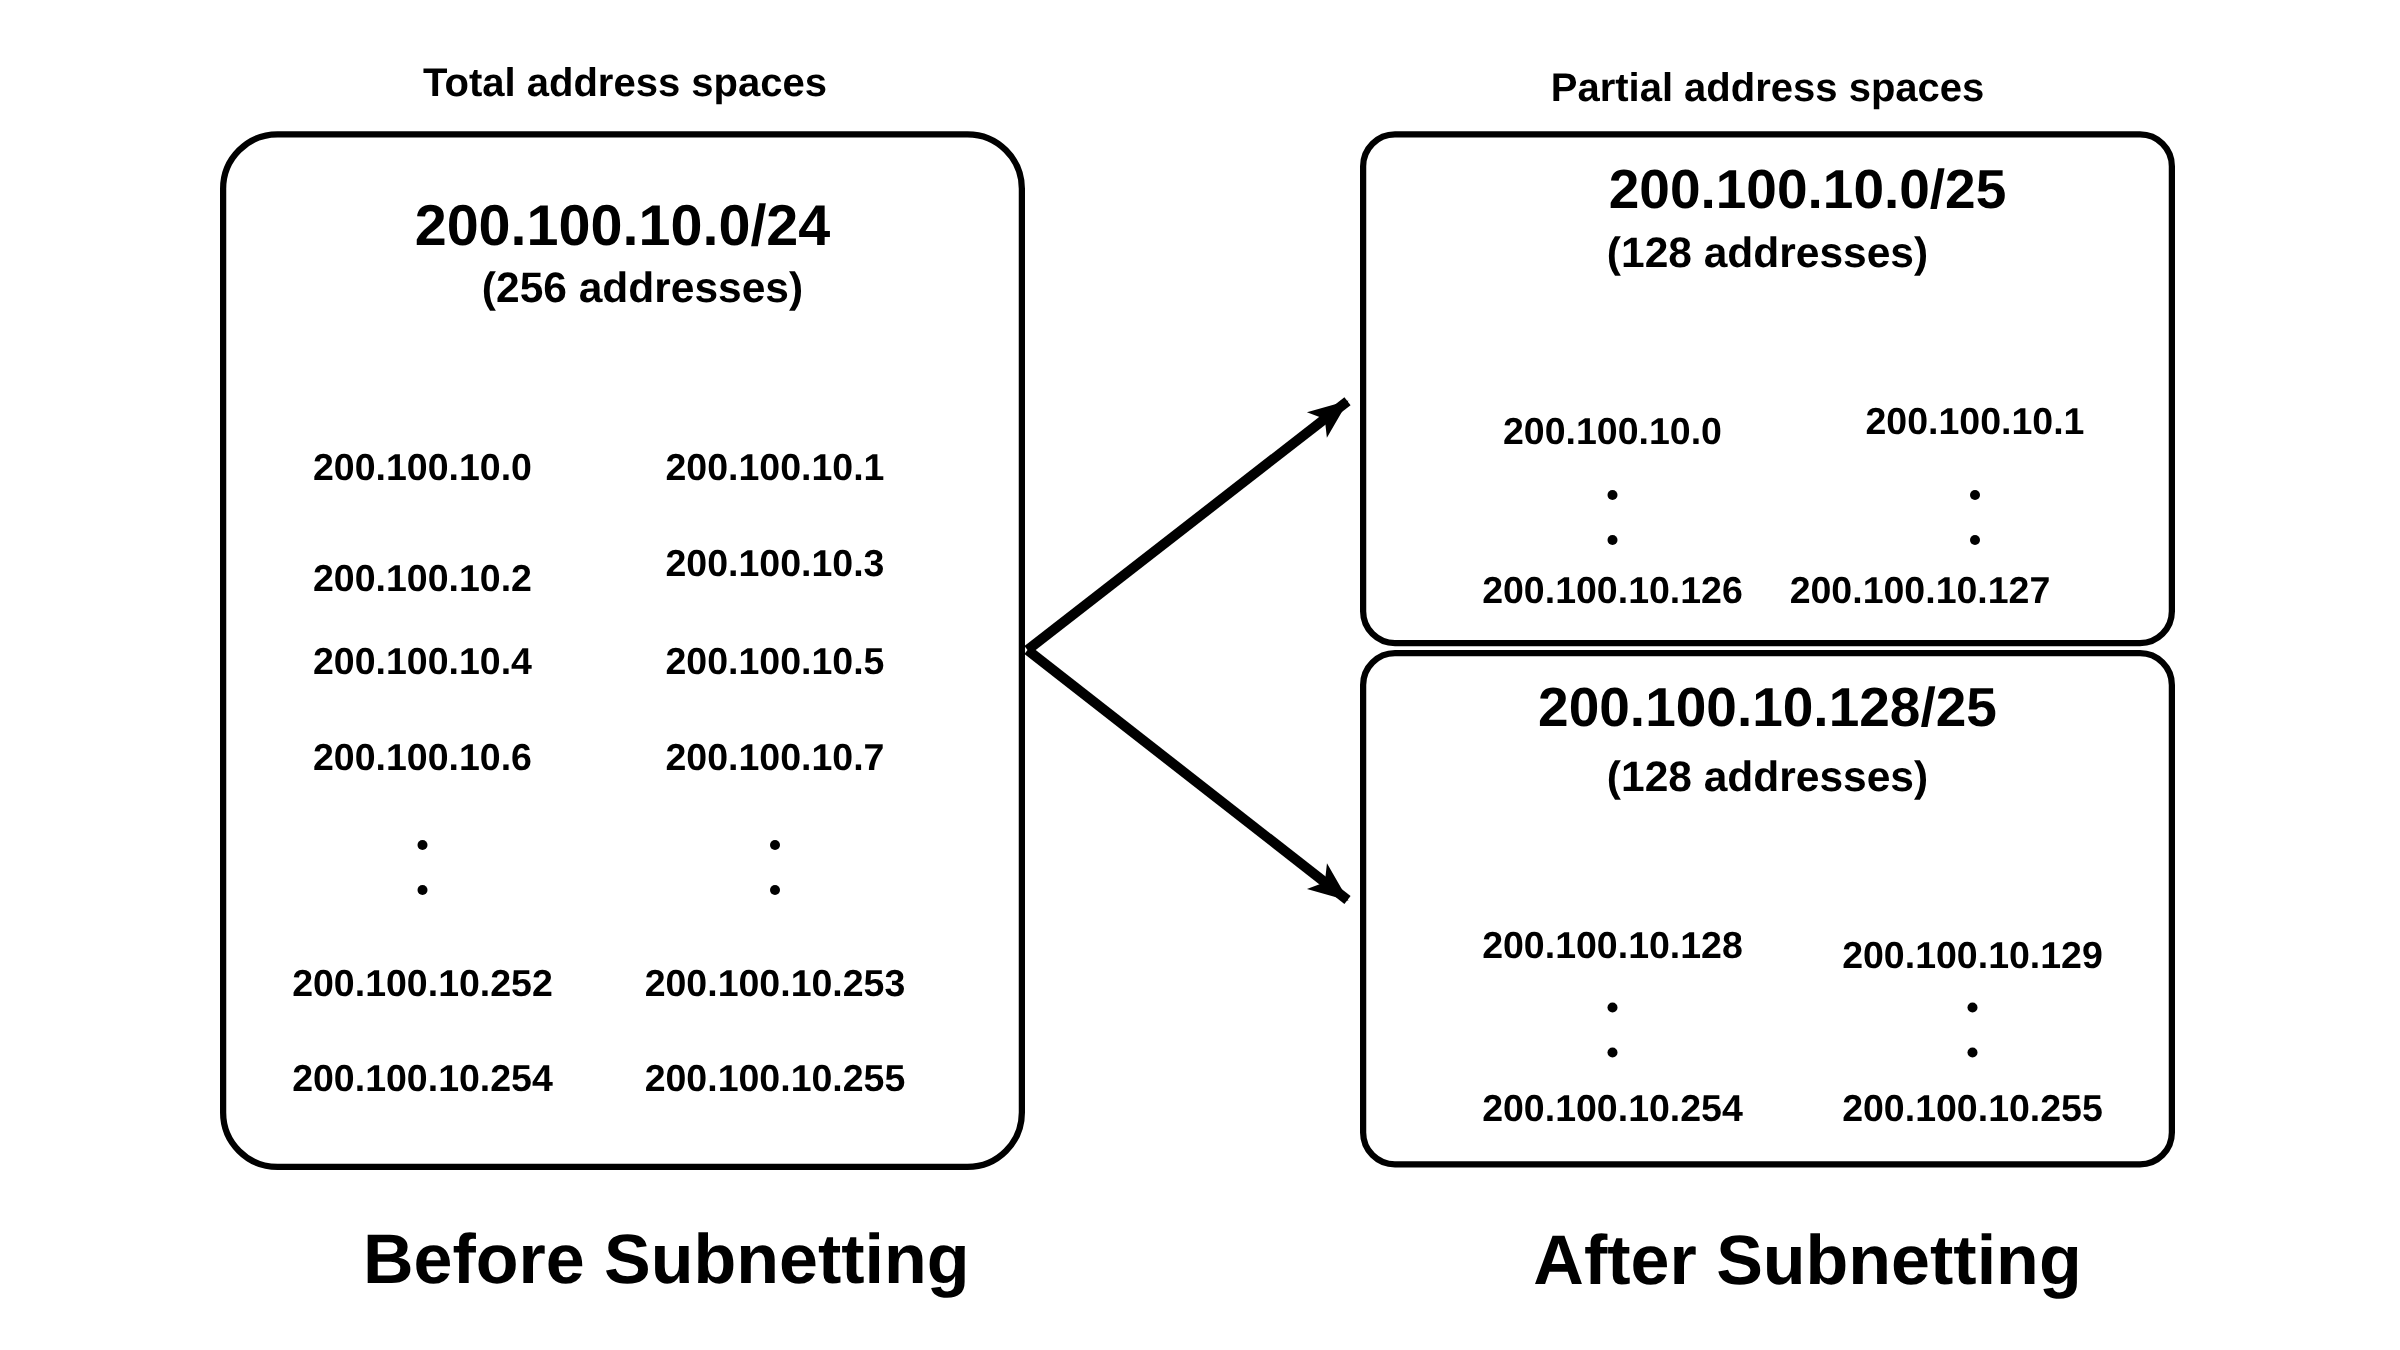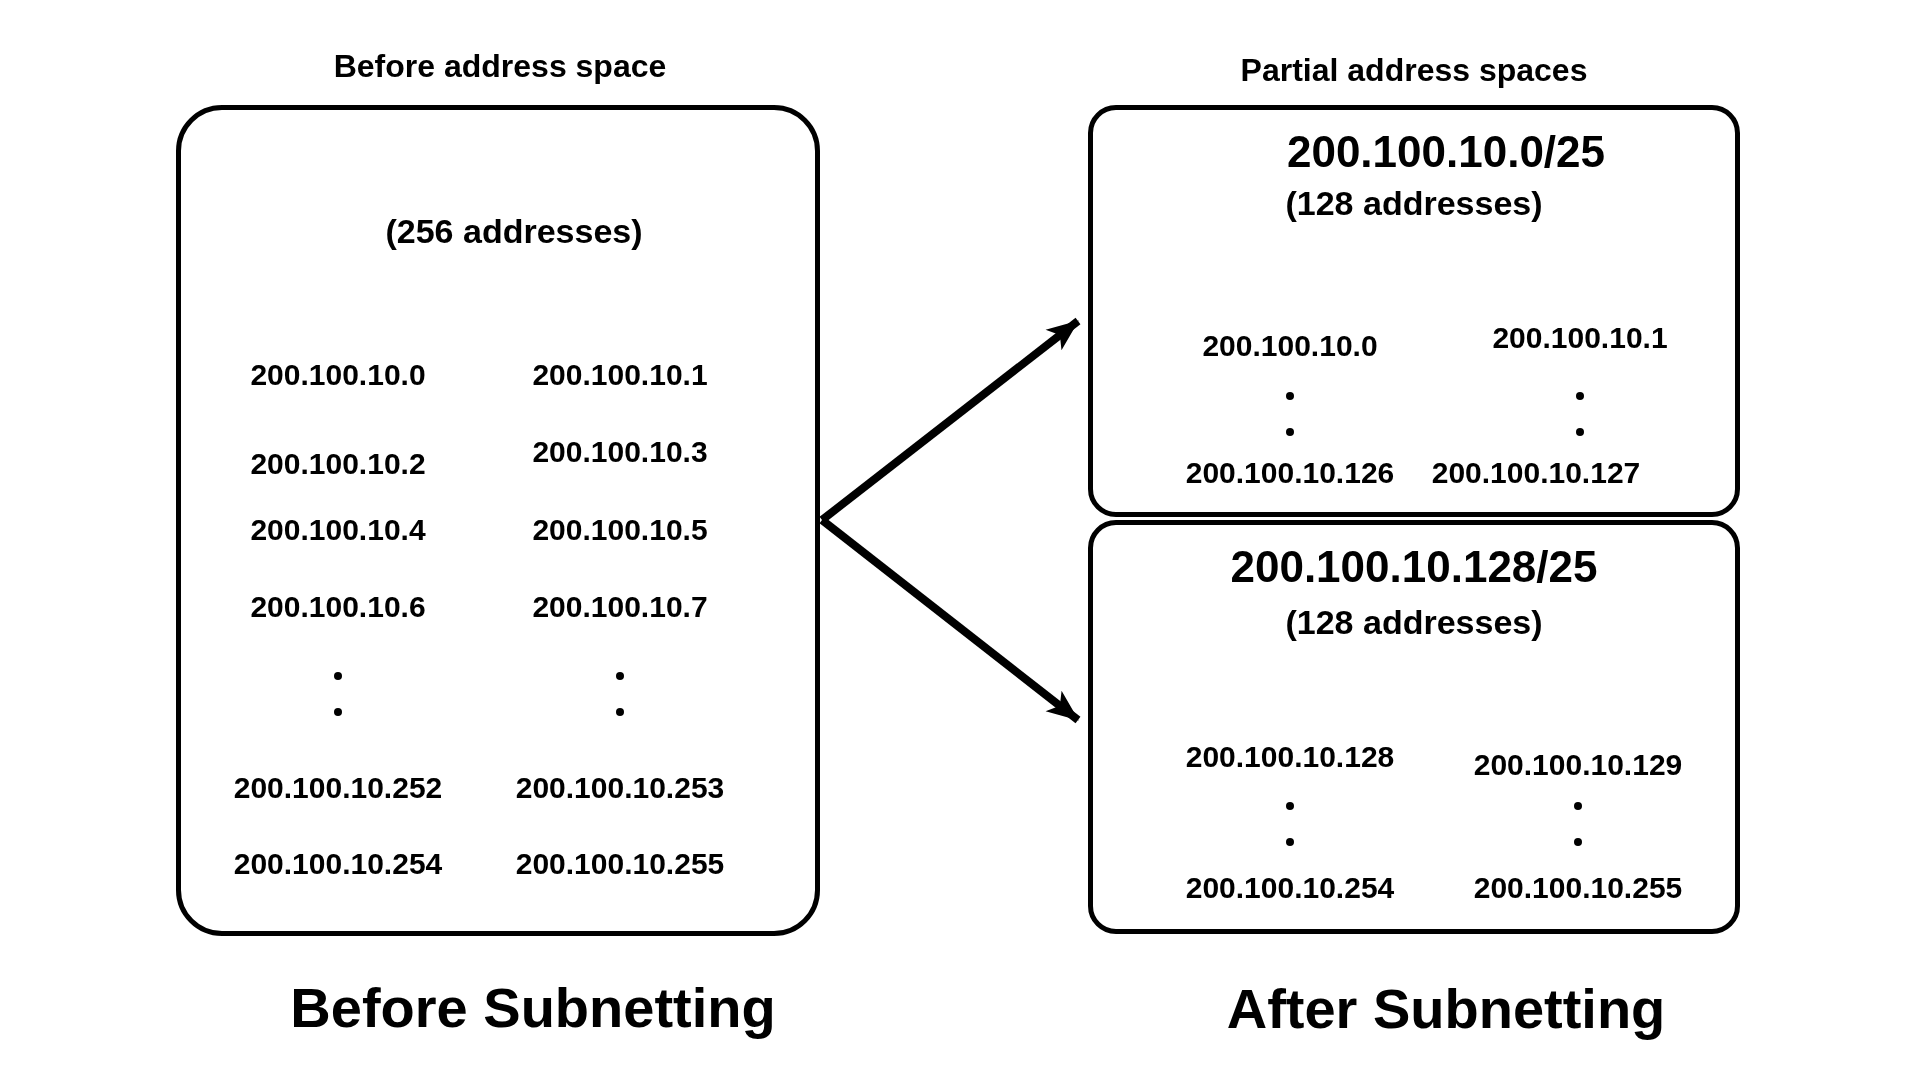--- a/index.html
+++ b/index.html
@@ -21,25 +21,26 @@
   .cell   { position:absolute; transform:translate(-50%,-50%); font-size:30px; white-space:nowrap; }
   .dot    { position:absolute; width:8px; height:8px; border-radius:50%; background:var(--ink); transform:translate(-50%,-50%); }
   .caption{ position:absolute; transform:translate(-50%,-50%); font-size:56px; white-space:nowrap;margin-left:36px; }
   #arrows { position:absolute; left:0; top:0; pointer-events:none; }
 </style>
 </head>
 <body>
 
 <div id="canvas">
 
-  <div class="title" style="left:500px; top:66px;">Before address space</div>
+  <div class="title" style="left:500px; top:66px;">Total address spaces</div>
   <div class="title" style="left:1414px; top:70px;">Partial address spaces</div>
 
   <div class="box big" style="left:176px; top:105px; width:644px; height:831px;"></div>
 
+  <div class="hdr" style="left:498px; top:180px;">200.100.10.0/24</div>
   <div class="subhdr" style="left:498px; top:231px;margin-left:16px;">(256 addresses)</div>
 
   <div class="cell" style="left:338px; top:375px;">200.100.10.0</div>
   <div class="cell" style="left:620px; top:375px;">200.100.10.1</div>
   <div class="cell" style="left:338px; top:452px;margin-top:12px;">200.100.10.2</div>
   <div class="cell" style="left:620px; top:452px;">200.100.10.3</div>
   <div class="cell" style="left:338px; top:530px;">200.100.10.4</div>
   <div class="cell" style="left:620px; top:530px;">200.100.10.5</div>
   <div class="cell" style="left:338px; top:607px;">200.100.10.6</div>
   <div class="cell" style="left:620px; top:607px;">200.100.10.7</div>

